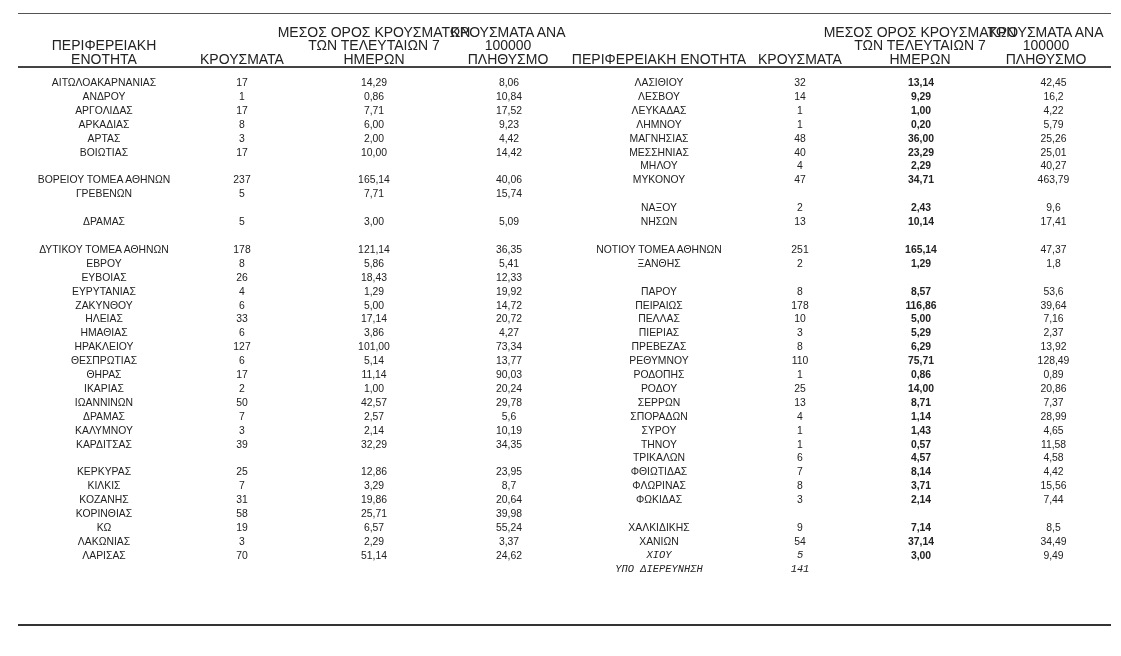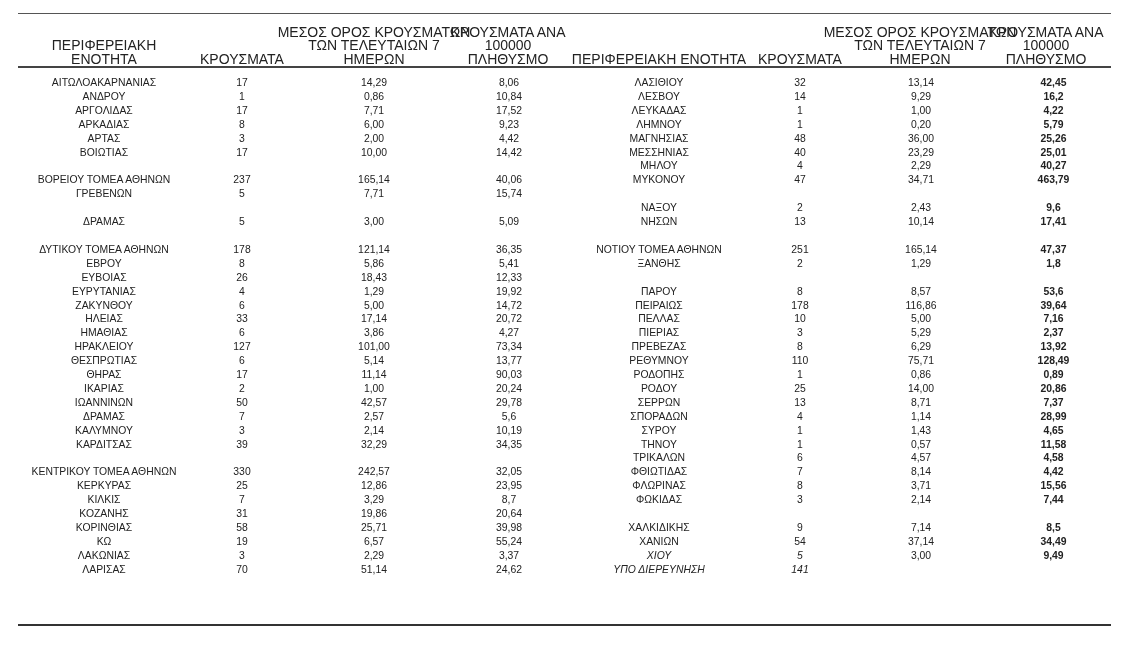--- a/index.html
+++ b/index.html
@@ -18,23 +18,23 @@
          justify-content: center; text-align: center; font-size: 14px; line-height: 13.5px; }
   .rows { position: absolute; top: 76px; left: 0; width: 100%; }
   .row { height: 13.92px; display: flex; font-size: 10.4px; line-height: 13.92px; }
   .cell { text-align: center; white-space: nowrap; }
   .c-name { width: 172px; }
   .c-cases { width: 104px; }
   .c-mean { width: 160px; }
   .c-rate { width: 110px; }
   .right .c-name { width: 190px; }
   .right .c-cases { width: 92px; }
-  .right .c-mean { width: 150px; }
-  .right .c-rate { width: 115px; font-weight: bold; }
-  .italic { font-style: italic; }
+  .right .c-mean { width: 150px; font-weight: bold; }
+  .right .c-rate { width: 115px; }
+  .italic { font-style: italic; font-family: Liberation Mono, monospace; }
 </style>
 </head>
 <body>
 
 <div class="top-rule"></div>
 <div class="header-rule"></div>
 <div class="bottom-rule"></div>
 
 <div class="half left">
   <div class="hdr" style="left:0;width:172px">
@@ -215,26 +215,20 @@
         <div class="cell c-mean">32,29</div>
         <div class="cell c-rate">34,35</div>
       </div>
       <div class="row">
         <div class="cell c-name"></div>
         <div class="cell c-cases"></div>
         <div class="cell c-mean"></div>
         <div class="cell c-rate"></div>
       </div>
       <div class="row">
-        <div class="cell c-name">ΚΕΝΤΡΙΚΟΥ ΤΟΜΕΑ ΑΘΗΝΩΝ</div>
-        <div class="cell c-cases">330</div>
-        <div class="cell c-mean">242,57</div>
-        <div class="cell c-rate">32,05</div>
-      </div>
-      <div class="row">
         <div class="cell c-name">ΚΕΡΚΥΡΑΣ</div>
         <div class="cell c-cases">25</div>
         <div class="cell c-mean">12,86</div>
         <div class="cell c-rate">23,95</div>
       </div>
       <div class="row">
         <div class="cell c-name">ΚΙΛΚΙΣ</div>
         <div class="cell c-cases">7</div>
         <div class="cell c-mean">3,29</div>
         <div class="cell c-rate">8,7</div>

